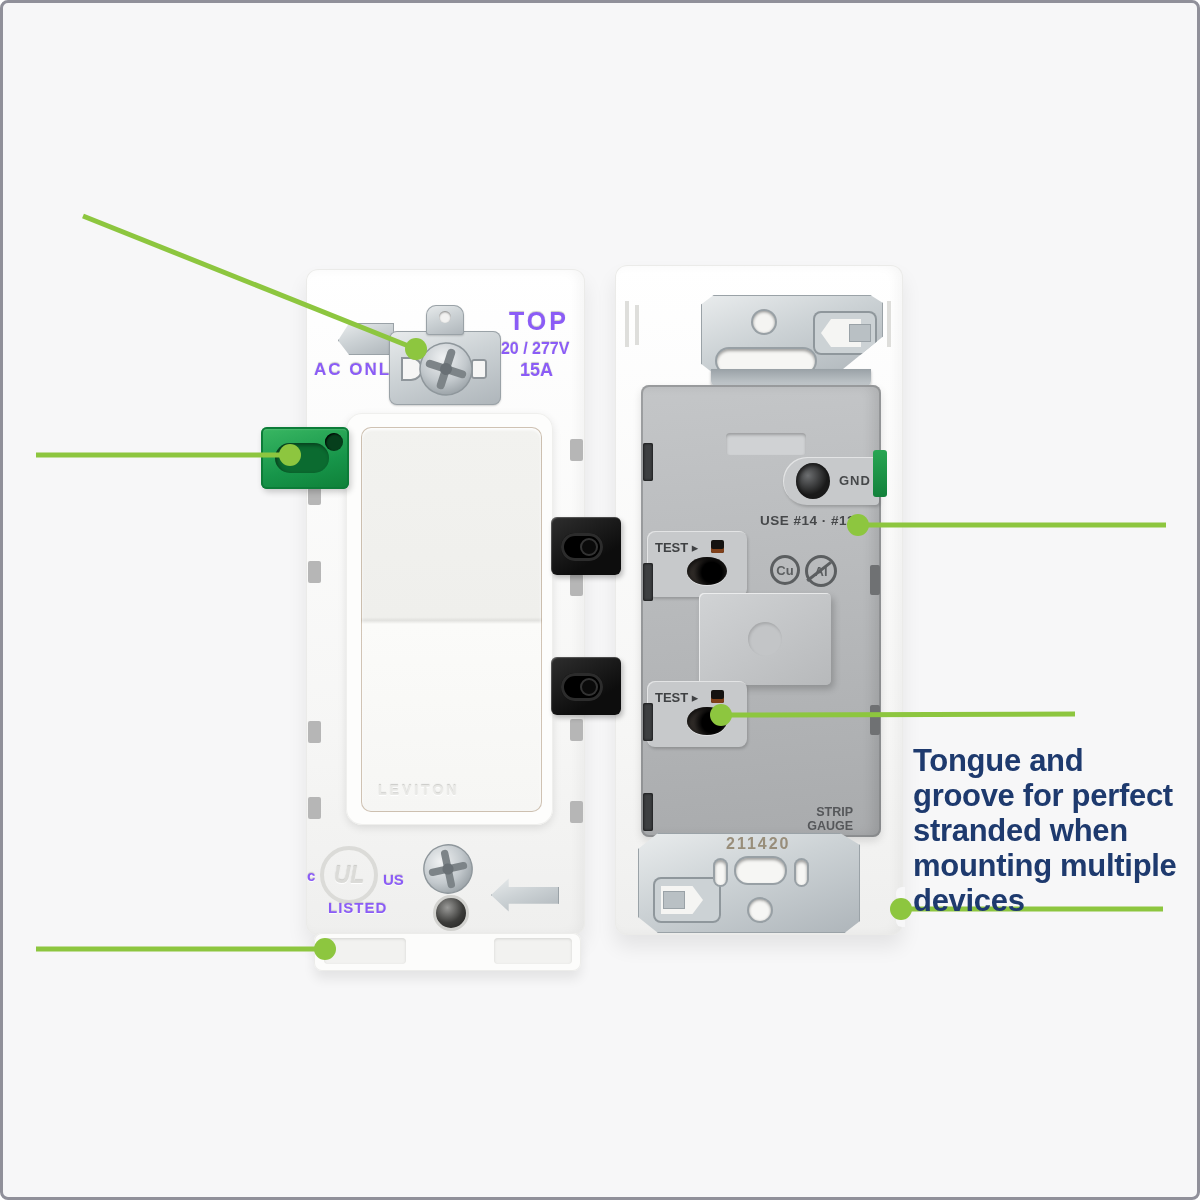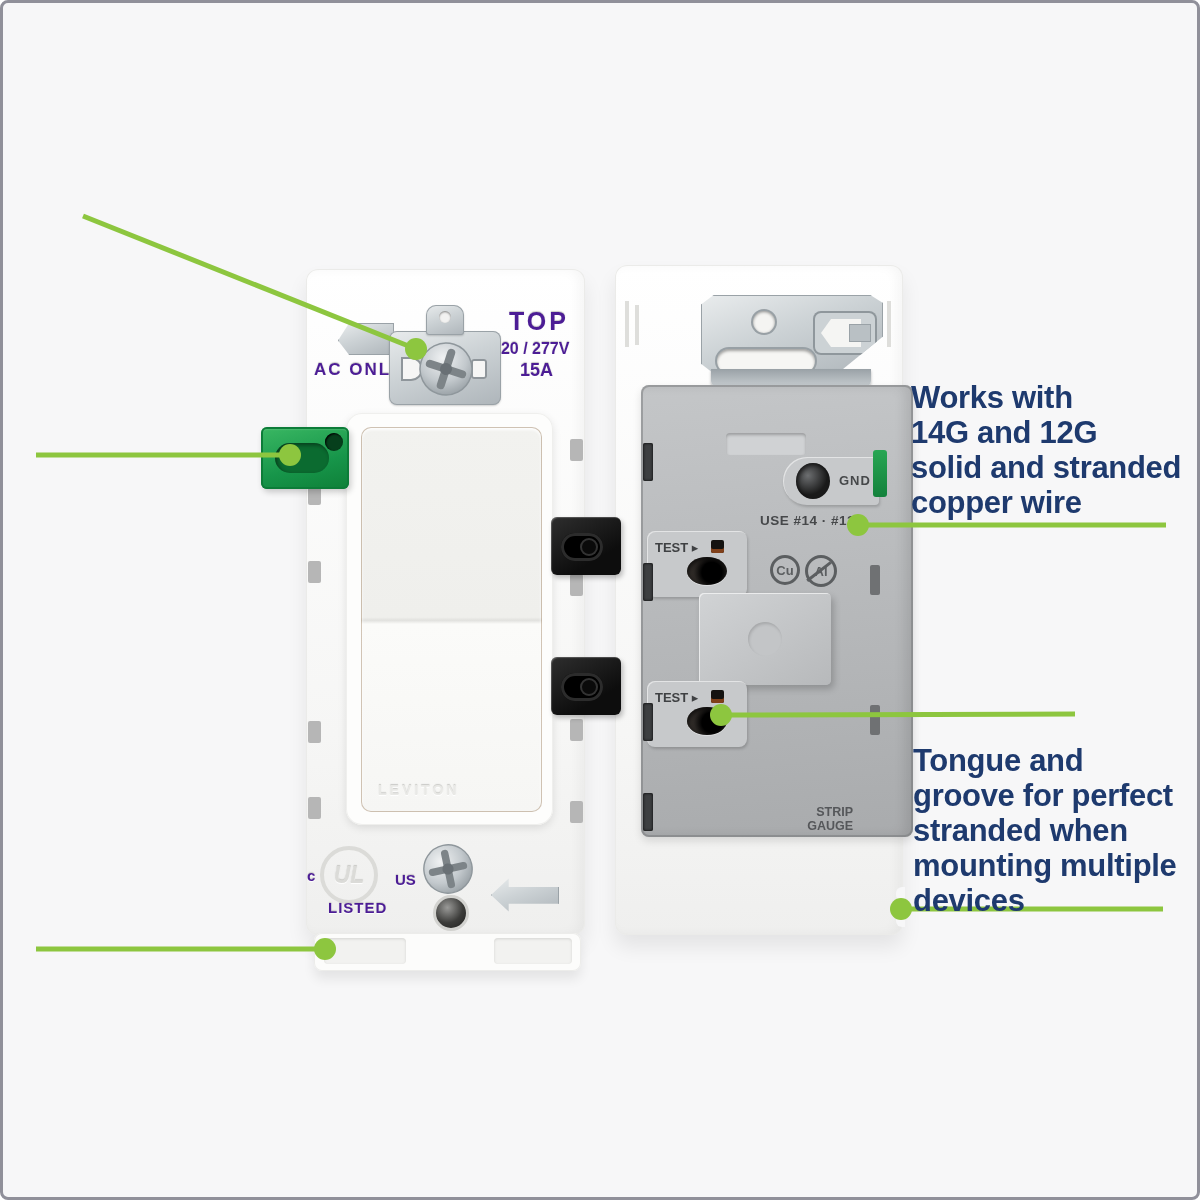--- a/index.html
+++ b/index.html
@@ -15,21 +15,21 @@
   }
   
   .abs{position:absolute;}
   .device{position:absolute;z-index:1;}
   .dev-body{
     position:absolute;background:linear-gradient(180deg,#ffffff 0%,#f6f6f5 70%,#efefee 100%);
     border-radius:12px;
     box-shadow:0 12px 20px rgba(0,0,0,.08), inset 0 0 0 1px #ebebe9, inset -6px 0 12px rgba(0,0,0,.04);
   }
   .emboss{
-    position:absolute;color:#4c1d95;font-weight:bold;
+    position:absolute;color:#8b5cf6;font-weight:bold;
     text-shadow:0 1px 1px #ffffff,0 -1px 1px #c9c9c6;
   }
   .metal{
     background:linear-gradient(160deg,#e9eced 0%,#ccd2d5 45%,#aeb5ba 100%);
     box-shadow:inset 0 0 0 1px #9aa2a7,0 1px 2px rgba(0,0,0,.18);
   }
   .slot-hole{
     background:#f6f6f4;border-radius:12px;
     box-shadow:inset 0 2px 3px rgba(0,0,0,.35),0 0 0 2px #98a0a5;
   }
@@ -159,21 +159,21 @@
     <div class="notch" style="left:264px;top:532px;"></div>
 
     <div class="paddle-frame" style="left:40px;top:144px;width:207px;height:412px;"></div>
     <div class="rocker" style="left:55px;top:158px;width:179px;height:383px;"></div>
     <div class="emboss" style="left:72px;top:513px;font-size:14px;letter-spacing:3px;color:#e9e9e6;">LEVITON</div>
 
     <div class="abs" style="left:14px;top:577px;width:58px;height:58px;border:4px solid #dbdbd8;border-radius:50%;box-sizing:border-box;display:flex;align-items:center;justify-content:center;">
       <span class="emboss" style="position:static;font-size:23px;color:#dbdbd8;font-style:italic;">UL</span>
     </div>
     <div class="emboss" style="left:1px;top:598px;font-size:15px;">c</div>
-    <div class="emboss" style="left:77px;top:602px;font-size:15px;margin-left:12px;">US</div>
+    <div class="emboss" style="left:77px;top:602px;font-size:15px;">US</div>
     <div class="emboss" style="left:22px;top:630px;font-size:15px;letter-spacing:1px;">LISTED</div>
     <div class="emboss" style="left:22px;top:650px;font-size:15px;letter-spacing:1px;margin-top:34px;">SWITCH 3RLW</div>
 
     <svg class="abs" style="left:116px;top:574px;" width="52" height="52" viewBox="0 0 56 56">
       <defs>
           <radialGradient id="sg2" cx="38%" cy="32%" r="75%">
         <stop offset="0" stop-color="#f0f2f3"></stop>
             <stop offset=".6" stop-color="#c3c9cd"></stop>
             <stop offset="1" stop-color="#969ea3"></stop>
       </radialGradient>
@@ -216,21 +216,21 @@
     <div class="abs metal" style="left:86px;top:30px;width:182px;height:80px;clip-path:polygon(7% 0,93% 0,100% 10%,100% 52%,74% 100%,8% 100%,0 86%,0 12%);">
       <div class="abs" style="left:52px;top:16px;width:22px;height:22px;border-radius:50%;background:#f4f4f2;box-shadow:inset 0 1px 3px rgba(0,0,0,.4),0 0 0 2px #98a0a5;"></div>
       <div class="abs slot-hole" style="left:16px;top:54px;width:98px;height:24px;"></div>
       <div class="keyhole" style="left:112px;top:16px;width:64px;height:44px;">
         <div class="kh-in" style="left:8px;top:8px;width:40px;height:28px;clip-path:polygon(0 50%,25% 0,100% 0,100% 100%,25% 100%);"></div>
         <div class="abs" style="left:36px;top:13px;width:22px;height:18px;background:#b9c0c4;box-shadow:inset 0 0 0 1px #9aa2a7;"></div>
       </div>
     </div>
     <div class="abs" style="left:96px;top:104px;width:160px;height:18px;background:linear-gradient(#99a1a6,#c8ced1);border-radius:0 0 6px 6px;box-shadow:0 2px 3px rgba(0,0,0,.28);"></div>
 
-    <div class="gray-body" style="left:26px;top:120px;width:240px;height:452px;padding-left:32px;">
+    <div class="gray-body" style="left:26px;top:120px;width:240px;height:452px;">
       <div class="abs" style="left:85px;top:48px;width:80px;height:22px;background:#d0d2d4;border-radius:4px;box-shadow:inset 0 2px 3px rgba(0,0,0,.25);"></div>
 
       <div class="abs raised" style="left:142px;top:72px;width:96px;height:48px;border-radius:24px 4px 4px 24px;">
         <div class="abs" style="left:13px;top:6px;width:34px;height:36px;border-radius:50%;background:radial-gradient(circle at 35% 35%,#6d6f71 0,#1a1a1a 60%);box-shadow:inset 2px 2px 4px rgba(0,0,0,.6);"></div>
         <div class="gray-text" style="left:56px;top:16px;font-size:13px;letter-spacing:1px;">GND</div>
       </div>
 
       <div class="gray-text" style="left:119px;top:128px;font-size:13.5px;letter-spacing:.5px;">USE #14 · #12</div>
 
       <div class="abs raised" style="left:6px;top:146px;width:100px;height:66px;">
@@ -262,20 +262,31 @@
       <div class="dark-slot" style="left:2px;top:58px;"></div>
       <div class="dark-slot" style="left:2px;top:178px;"></div>
       <div class="dark-slot" style="left:2px;top:318px;"></div>
       <div class="dark-slot" style="left:2px;top:408px;"></div>
 
       <div class="abs" style="left:232px;top:65px;width:14px;height:47px;background:linear-gradient(#28a653,#13813b);border-radius:3px;"></div>
       <div class="abs" style="left:229px;top:180px;width:10px;height:30px;background:#6f7173;border-radius:2px;"></div>
       <div class="abs" style="left:229px;top:320px;width:10px;height:30px;background:#6f7173;border-radius:2px;"></div>
     </div>
 
+    <div class="abs metal" style="left:23px;top:568px;width:222px;height:100px;clip-path:polygon(0 16%,9% 0,91% 0,100% 12%,100% 88%,93% 100%,9% 100%,0 84%);">
+      <div class="abs" style="left:88px;top:2px;font-size:16px;font-weight:bold;color:#8e8069;letter-spacing:2px;opacity:.85;">211420</div>
+      <div class="keyhole" style="left:15px;top:44px;width:68px;height:46px;">
+        <div class="kh-in" style="left:8px;top:9px;width:42px;height:28px;clip-path:polygon(0 0,75% 0,100% 50%,75% 100%,0 100%);"></div>
+        <div class="abs" style="left:10px;top:14px;width:22px;height:18px;background:#b9c0c4;box-shadow:inset 0 0 0 1px #9aa2a7;"></div>
+      </div>
+      <div class="abs slot-hole" style="left:98px;top:25px;width:49px;height:25px;"></div>
+      <div class="abs slot-hole" style="left:77px;top:27px;width:11px;height:25px;"></div>
+      <div class="abs slot-hole" style="left:158px;top:27px;width:11px;height:25px;"></div>
+      <div class="abs" style="left:111px;top:66px;width:22px;height:22px;border-radius:50%;background:#f6f6f4;box-shadow:inset 0 1px 3px rgba(0,0,0,.4),0 0 0 2px #98a0a5;"></div>
+    </div>
 
     <div class="abs" style="left:281px;top:622px;width:9px;height:14px;background:#f7f7f8;border-radius:6px 0 0 6px;"></div>
     <div class="abs" style="left:281px;top:648px;width:9px;height:14px;background:#f7f7f8;border-radius:6px 0 0 6px;"></div>
   </div>
 
   <svg class="lines" width="1200" height="1200" viewBox="0 0 1200 1200">
     <line class="callout-line" x1="80" y1="213" x2="413" y2="346"></line>
     <circle class="callout-dot" cx="413" cy="346" r="11"></circle>
 
     <line class="callout-line" x1="33" y1="452" x2="287" y2="452"></line>
@@ -287,22 +298,18 @@
     <line class="callout-line" x1="855" y1="522" x2="1163" y2="522"></line>
     <circle class="callout-dot" cx="855" cy="522" r="11"></circle>
 
     <line class="callout-line" x1="718" y1="712" x2="1072" y2="711"></line>
     <circle class="callout-dot" cx="718" cy="712" r="11"></circle>
 
     <line class="callout-line" x1="898" y1="906" x2="1160" y2="906"></line>
     <circle class="callout-dot" cx="898" cy="906" r="11"></circle>
   </svg>
 
-  <div class="callout" style="left:908px;top:377px;">Works with
-14G and 12G
-solid and stranded
-copper wire</div>
   <div class="callout" style="left:910px;top:740px;">Tongue and
 groove for perfect
 stranded when
 mounting multiple
 devices</div>
 </div>
 
 </body></html>

